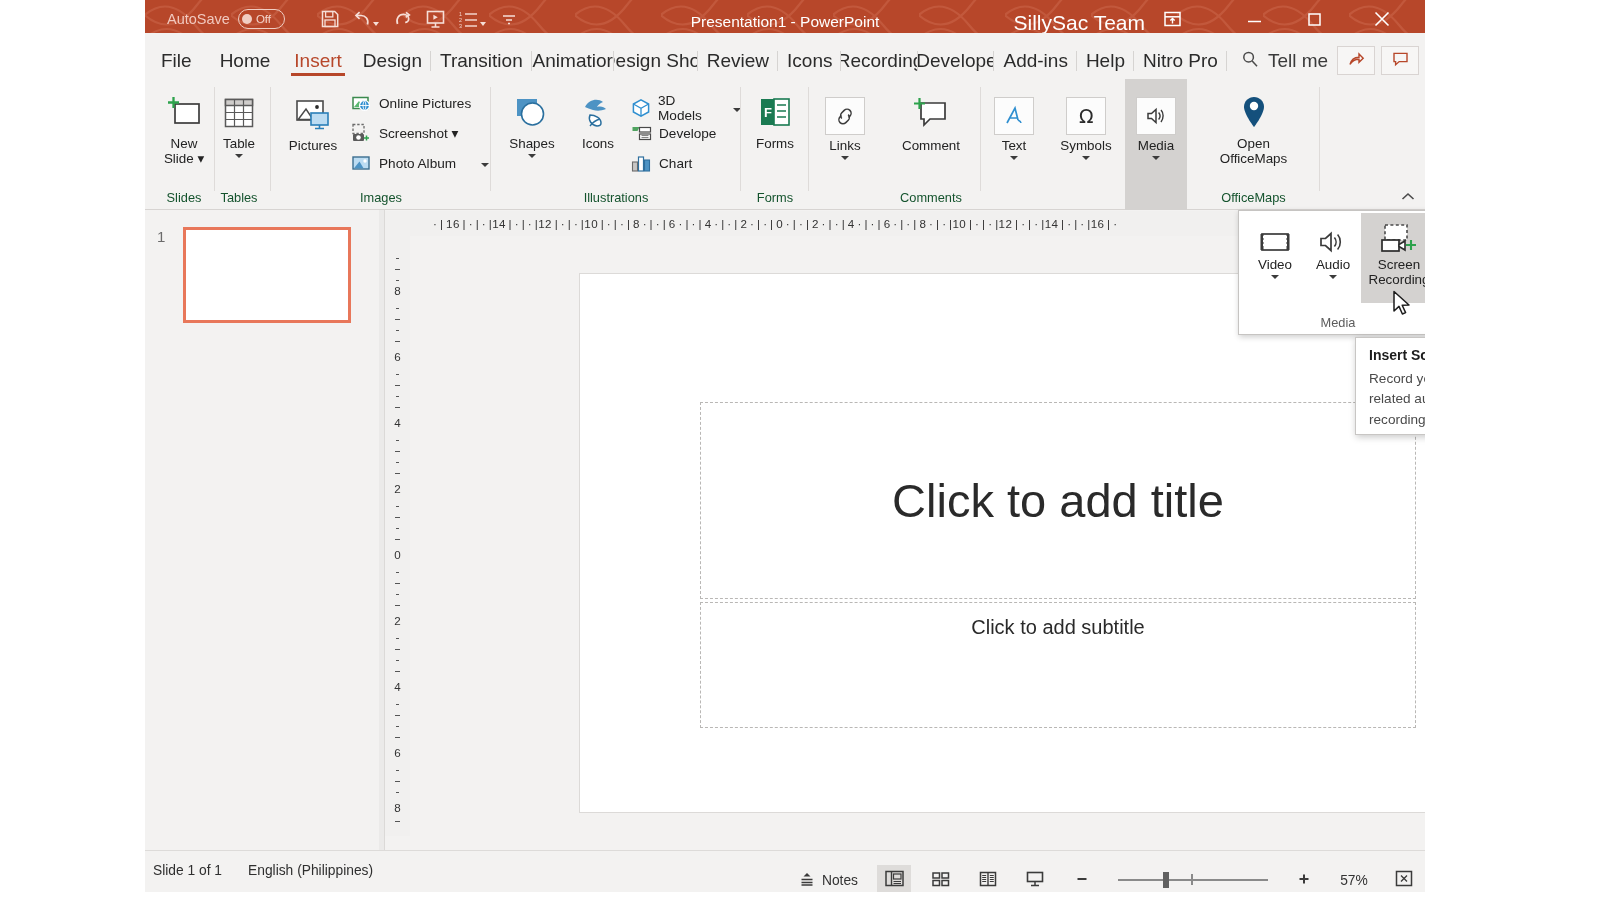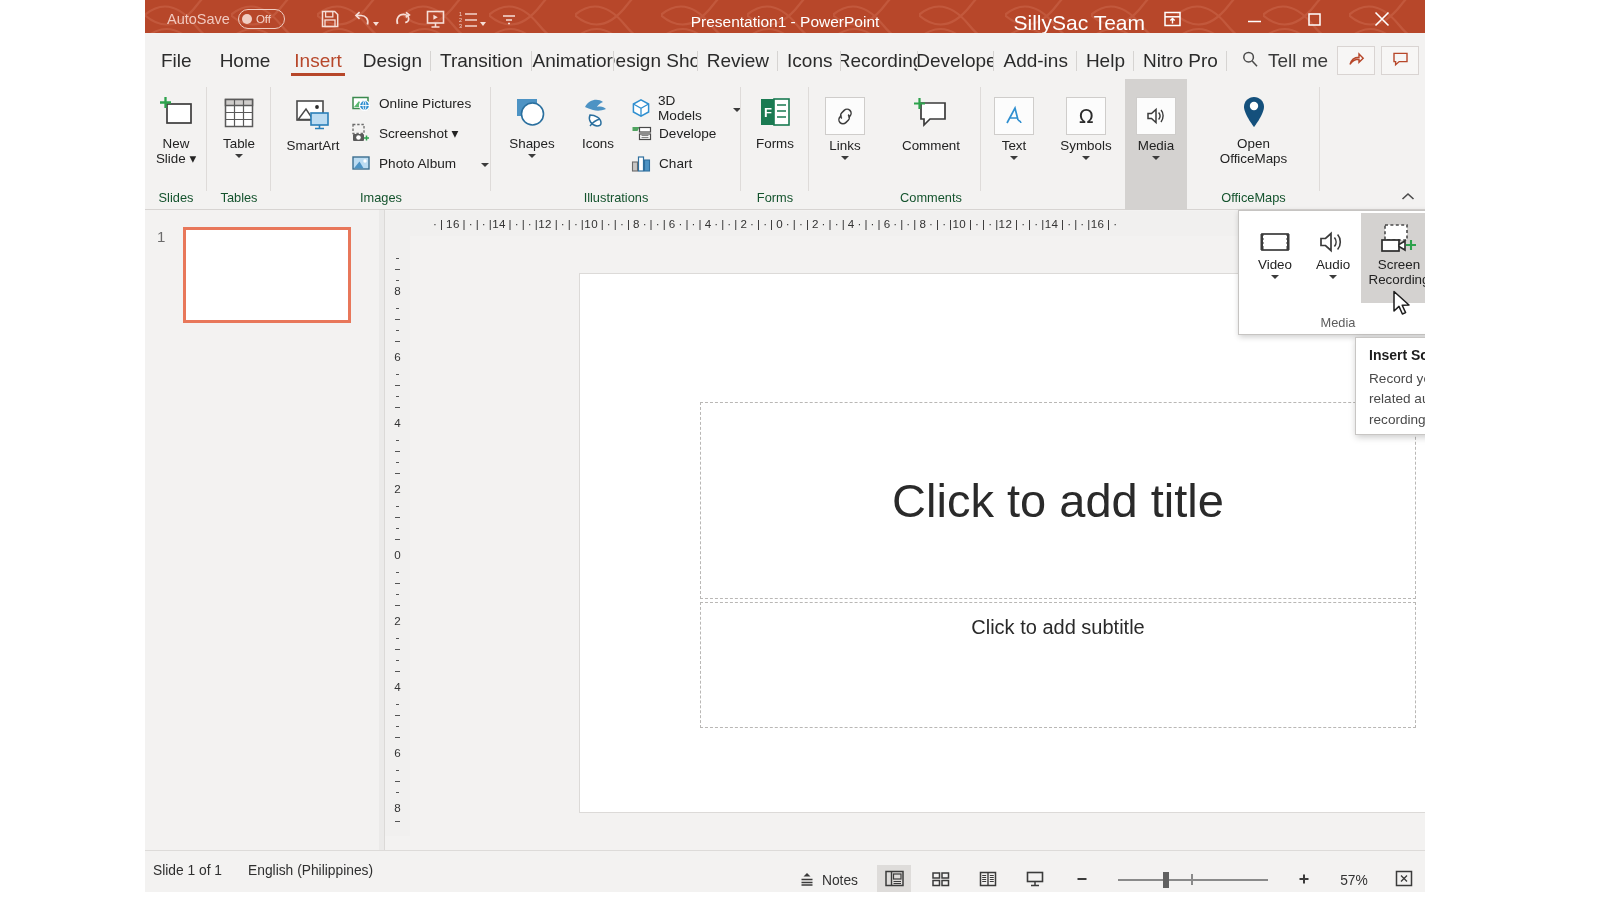--- a/index.html
+++ b/index.html
@@ -528,21 +528,21 @@
           <svg width="17" height="16" viewBox="0 0 17 16">
                 <path d="M2 2.4h13v8.2H7.2L3.6 13.8v-3.2H2z" fill="none" stroke="#b7472a" stroke-width="1.4"></path>
               </svg>
         </span>
       </div>
     </div>
   </div>
 
   <div class="ribbon">
 
-    <div class="grp" style="left:0px; width:62px">
+    <div class="grp" style="left:8px; width:62px">
       <div class="bigbtn" style="left:0; top:12px; width:62px">
         <span class="ic">
           <svg width="40" height="40" viewBox="0 0 40 40">
                 <rect x="11" y="11" width="24" height="19" fill="#fff" stroke="#3d3d3d" stroke-width="1.7"></rect>
                 <path d="M4 9.5h11M9.5 4v11" stroke="#2da24c" stroke-width="2.3"></path>
               </svg>
         </span>
         <span class="lbl">New</span>
         <span class="lbl" style="margin-top:0">Slide ▾</span>
       </div>
@@ -568,21 +568,21 @@
       <div class="bigbtn" style="left:8px; top:14px; width:68px">
         <span class="ic">
           <svg width="44" height="40" viewBox="0 0 44 40">
                 <rect x="6" y="6" width="26" height="19" fill="#fff" stroke="#4a4a4a" stroke-width="1.6"></rect>
                 <circle cx="26" cy="12" r="1.9" fill="#2b2b2b"></circle>
                 <path d="M7.2 24.5 15 14l7 10.5z" fill="#fff" stroke="#4a4a4a" stroke-width="1.5"></path>
                 <rect x="20" y="18" width="17" height="12" fill="#bcdcf2" stroke="#2a7fb8" stroke-width="1.6"></rect>
                 <path d="M28.5 30v3.5M24 33.5h9" stroke="#2a7fb8" stroke-width="1.6"></path>
               </svg>
         </span>
-        <span class="lbl">SmartArt</span>
+        <span class="lbl">Pictures</span>
       </div>
 
       <div class="smallrow" style="left:80px; top:14px">
         <span class="si">
           <svg width="21" height="19" viewBox="0 0 21 19">
                 <path d="M2 3.5h15v11H2z" fill="#fff" stroke="#3b8a4e" stroke-width="1.5"></path>
                 <path d="M3 13 8 7l4 6z" fill="#59b96f"></path>
                 <circle cx="13.5" cy="11.5" r="5" fill="#2f8fd0" stroke="#fff" stroke-width="1.2"></circle>
                 <path d="M8.8 11.5h9.4M13.5 6.6c2 2.7 2 7.1 0 9.8M13.5 6.6c-2 2.7-2 7.1 0 9.8" fill="none" stroke="#fff" stroke-width=".9"></path>
               </svg>

